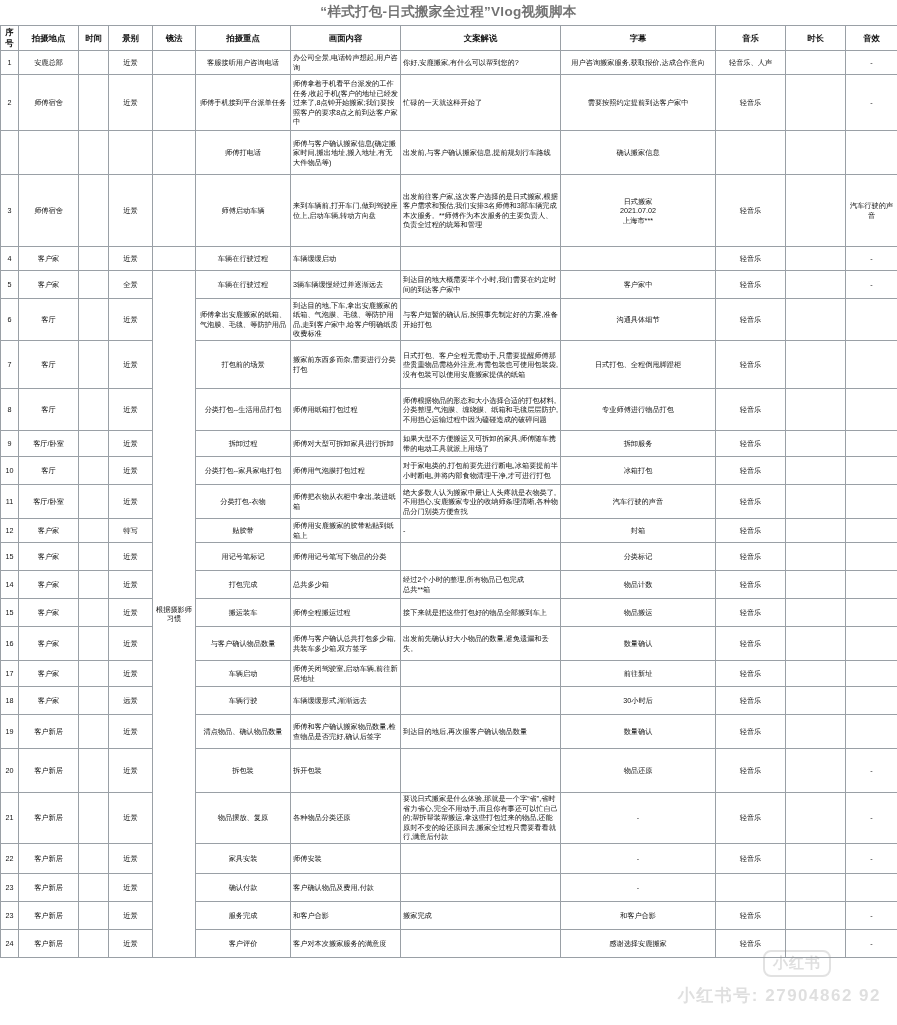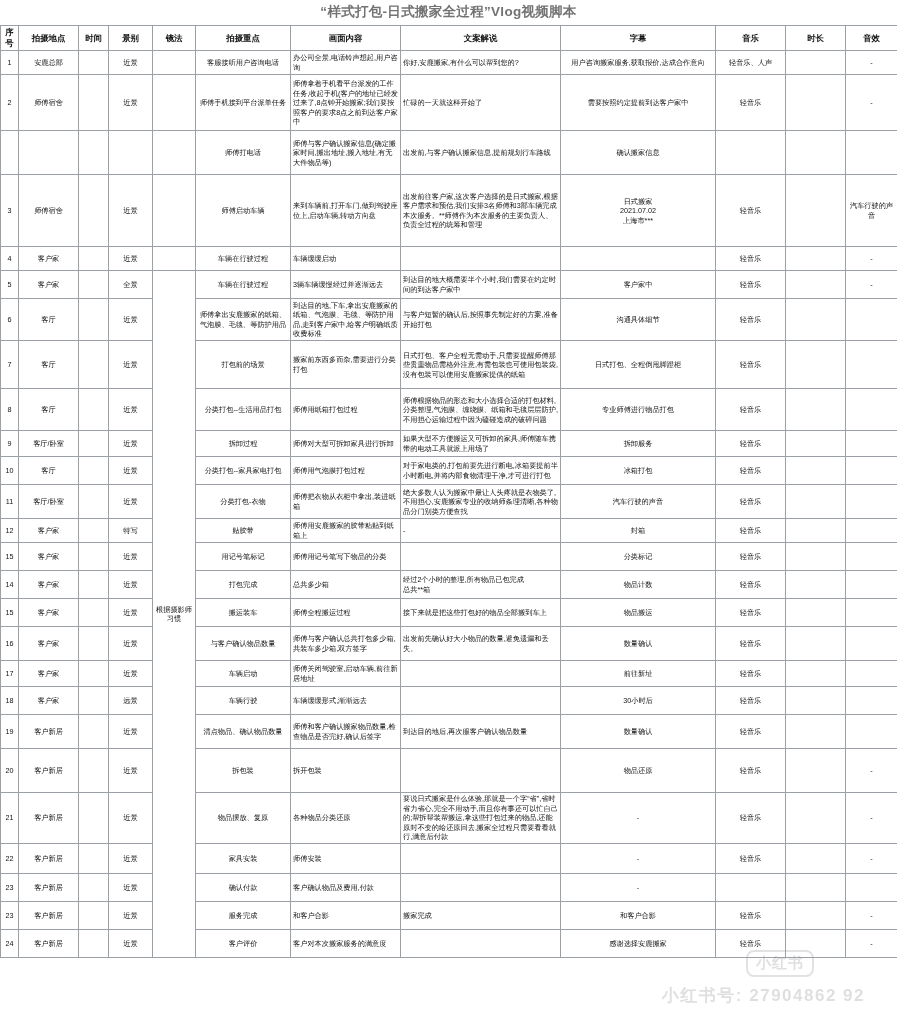--- a/index.html
+++ b/index.html
@@ -66,29 +66,29 @@
   td.lft{text-align:left;}
 
   .watermark{
     position:absolute;
     pointer-events:none;
     color:rgba(150,150,150,.30);
     font-weight:bold;
     white-space:nowrap;
   }
   .wm-logo{
-    right:83px;bottom:48px;
+    right:66px;bottom:48px;
     font-size:15px;
     letter-spacing:1px;
     border:2px solid rgba(150,150,150,.28);
     border-radius:8px;
     padding:2px 8px;
   }
   .wm-id{
-    right:32px;bottom:18px;
+    right:16px;bottom:18px;
     font-size:17px;
     letter-spacing:1.5px;
     margin-left:8px;
   }
 </style>
 </head>
 <body>
 
 <div id="page">
 

